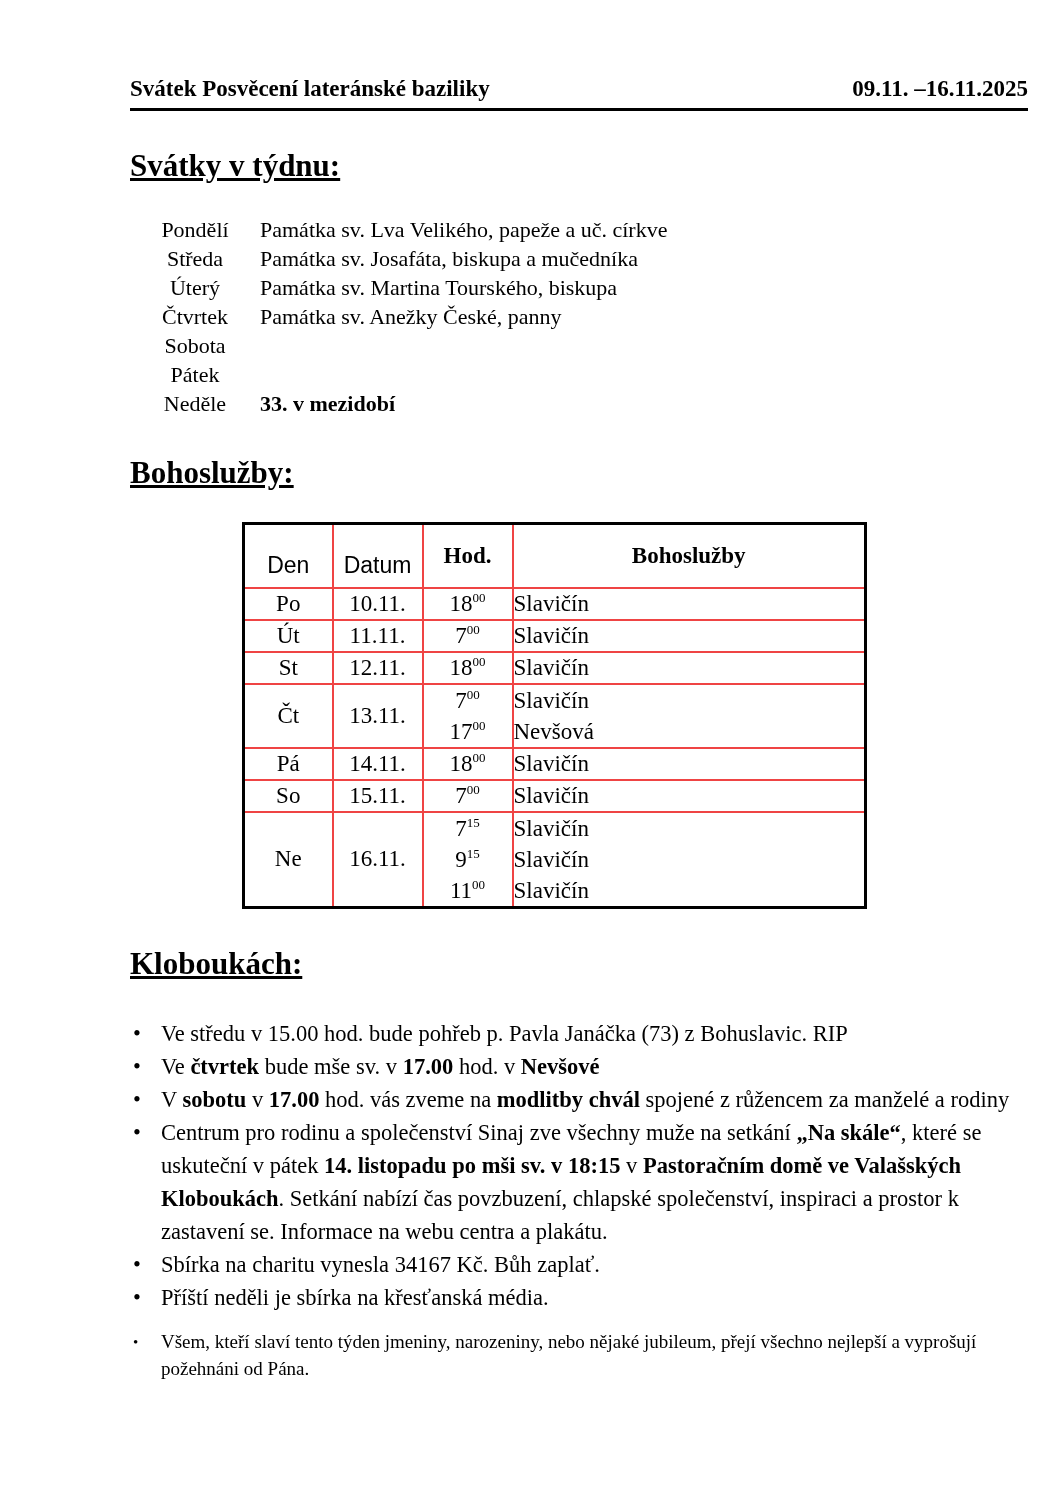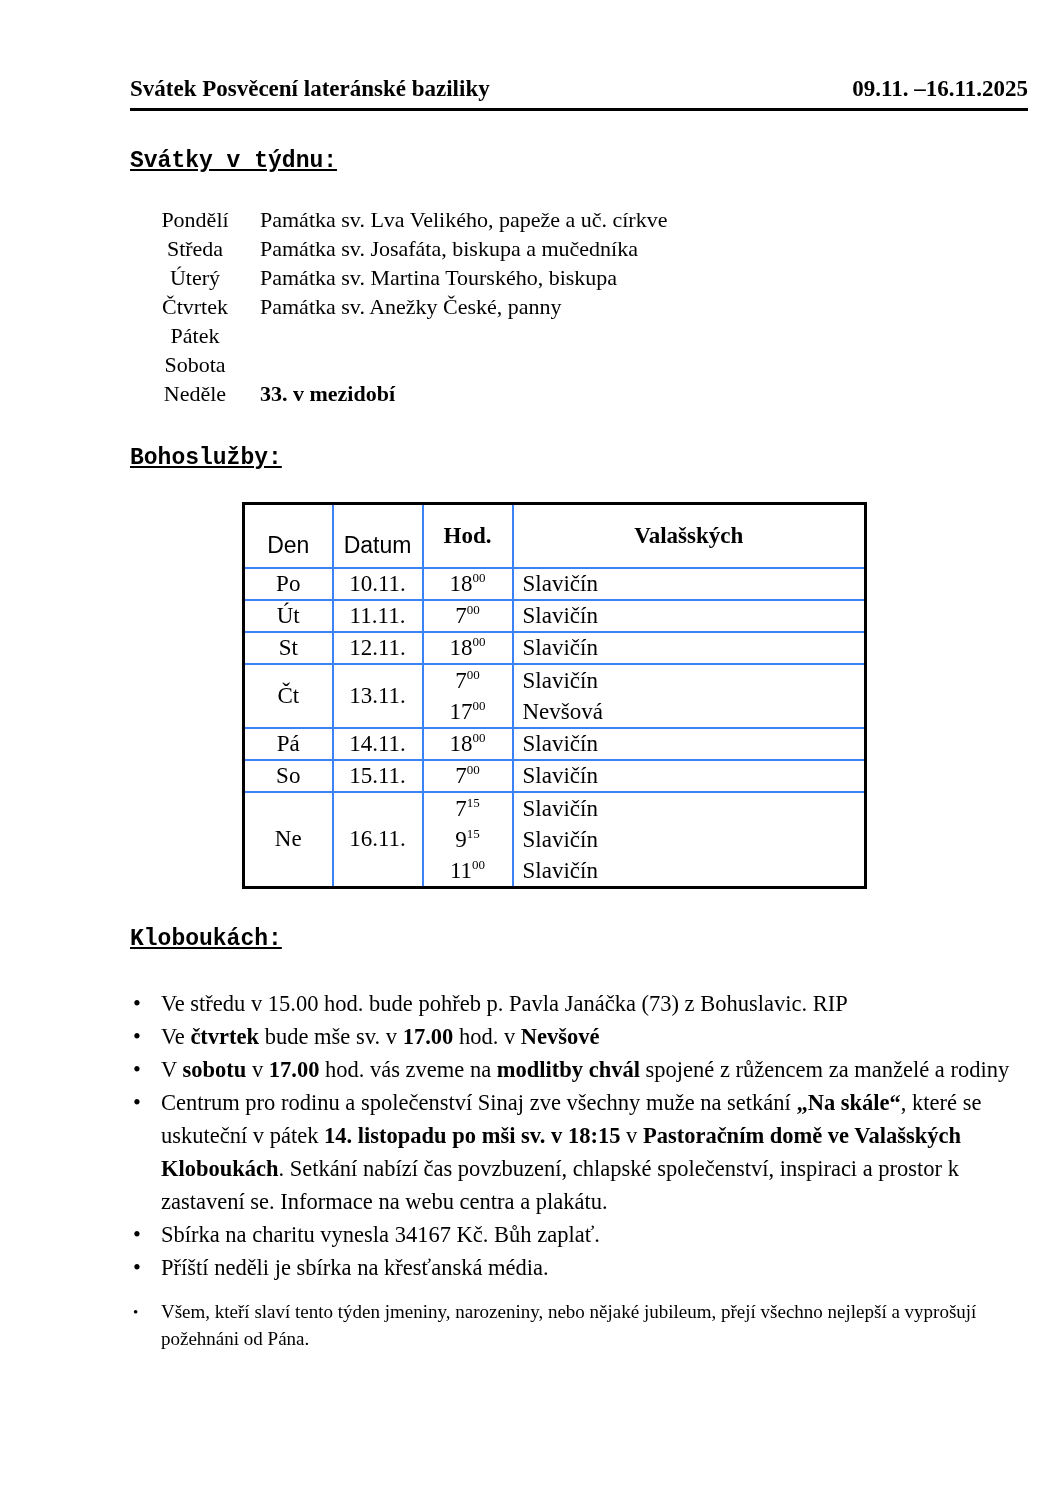--- a/index.html
+++ b/index.html
@@ -20,55 +20,54 @@
     display: flex;
     justify-content: space-between;
     align-items: baseline;
     font-weight: bold;
     font-size: 23px;
     border-bottom: 3px solid #000;
     padding-bottom: 6px;
   }
   
   .section-heading {
-    font-size: 23px;
+    font-size: 31px;
     font-weight: bold;
     text-decoration: underline;
     margin-top: 37px;
-    font-family: Liberation Mono, monospace;
   }
   
   .feast-list { margin-top: 31px; text-align: center; }
   .feast-row { display: flex; line-height: 29px; min-height: 29px; }
   .feast-day { width: 130px; flex-shrink: 0; }
   .feast-desc.bold { font-weight: bold; }
   
   .services-table {
     border-collapse: collapse;
     margin: 31px 0 0 112px;
     border: 3px solid #000;
   }
   .services-table th, .services-table td {
-    border: 2px solid #3b82f6;
+    border: 2px solid #ef4444;
     padding: 0;
   }
   .services-table th { height: 64px; font-size: 23px; }
   th.hdr-sans {
     font-family: "Liberation Sans", sans-serif;
     font-weight: normal;
     vertical-align: bottom;
     padding-bottom: 8px;
   }
   th.hdr-serif { font-weight: bold; vertical-align: middle; }
   .col-den { width: 89px; }
   .col-datum { width: 90px; }
   .col-hod { width: 90px; }
   .col-boh { width: 353px; }
   .services-table td { text-align: center; font-size: 23px; vertical-align: middle; }
-  td.cell-place { text-align: left; padding-left: 9px; }
+  td.cell-place { text-align: left; }
   .line { line-height: 30px; height: 30px; white-space: nowrap; }
   .row-multi .line { line-height: 31px; height: 31px; }
   sup.min { font-size: 13px; vertical-align: super; line-height: 0; }
   
   .announcements { margin-top: 35px; list-style: none; }
   .announcements li {
     position: relative;
     padding-left: 31px;
     line-height: 33px;
     font-size: 22.5px;
@@ -109,42 +108,42 @@
       </div>
       <div class="feast-row">
         <span class="feast-day">Úterý</span>
         <span class="feast-desc">Památka sv. Martina Tourského, biskupa</span>
       </div>
       <div class="feast-row">
         <span class="feast-day">Čtvrtek</span>
         <span class="feast-desc">Památka sv. Anežky České, panny</span>
       </div>
       <div class="feast-row">
+        <span class="feast-day">Sobota</span>
+        <span class="feast-desc"></span>
+      </div>
+      <div class="feast-row">
         <span class="feast-day">Pátek</span>
-        <span class="feast-desc"></span>
-      </div>
-      <div class="feast-row">
-        <span class="feast-day">Sobota</span>
         <span class="feast-desc"></span>
       </div>
       <div class="feast-row">
         <span class="feast-day">Neděle</span>
         <span class="feast-desc bold">33. v mezidobí</span>
       </div>
     </div>
 
   <div class="section-heading">Bohoslužby:</div>
 
   <table class="services-table">
     <thead>
       <tr>
         <th class="hdr-sans col-den">Den</th>
         <th class="hdr-sans col-datum">Datum</th>
         <th class="hdr-serif col-hod">Hod.</th>
-        <th class="hdr-serif col-boh">Valašských</th>
+        <th class="hdr-serif col-boh">Bohoslužby</th>
       </tr>
     </thead>
     <tbody id="services-body">
         <tr>
           <td class="cell-den">Po</td>
           <td class="cell-datum">10.11.</td>
           <td class="cell-hod">
             <div class="line">18<sup class="min">00</sup></div>
           </td>
           <td class="cell-place">

